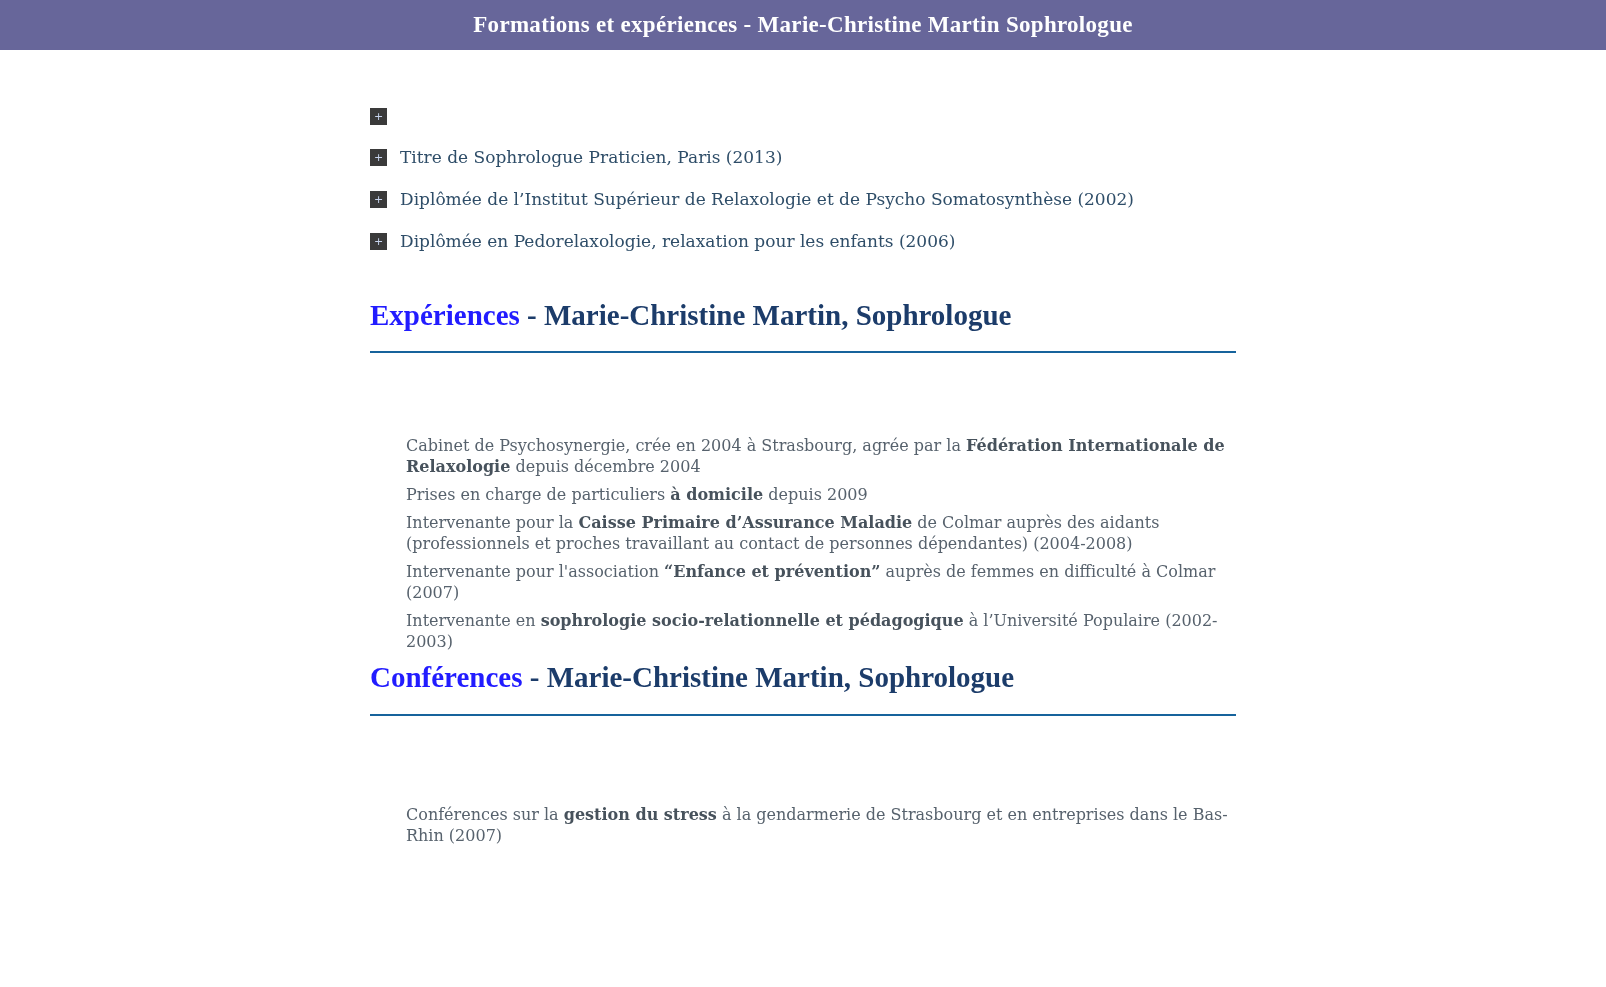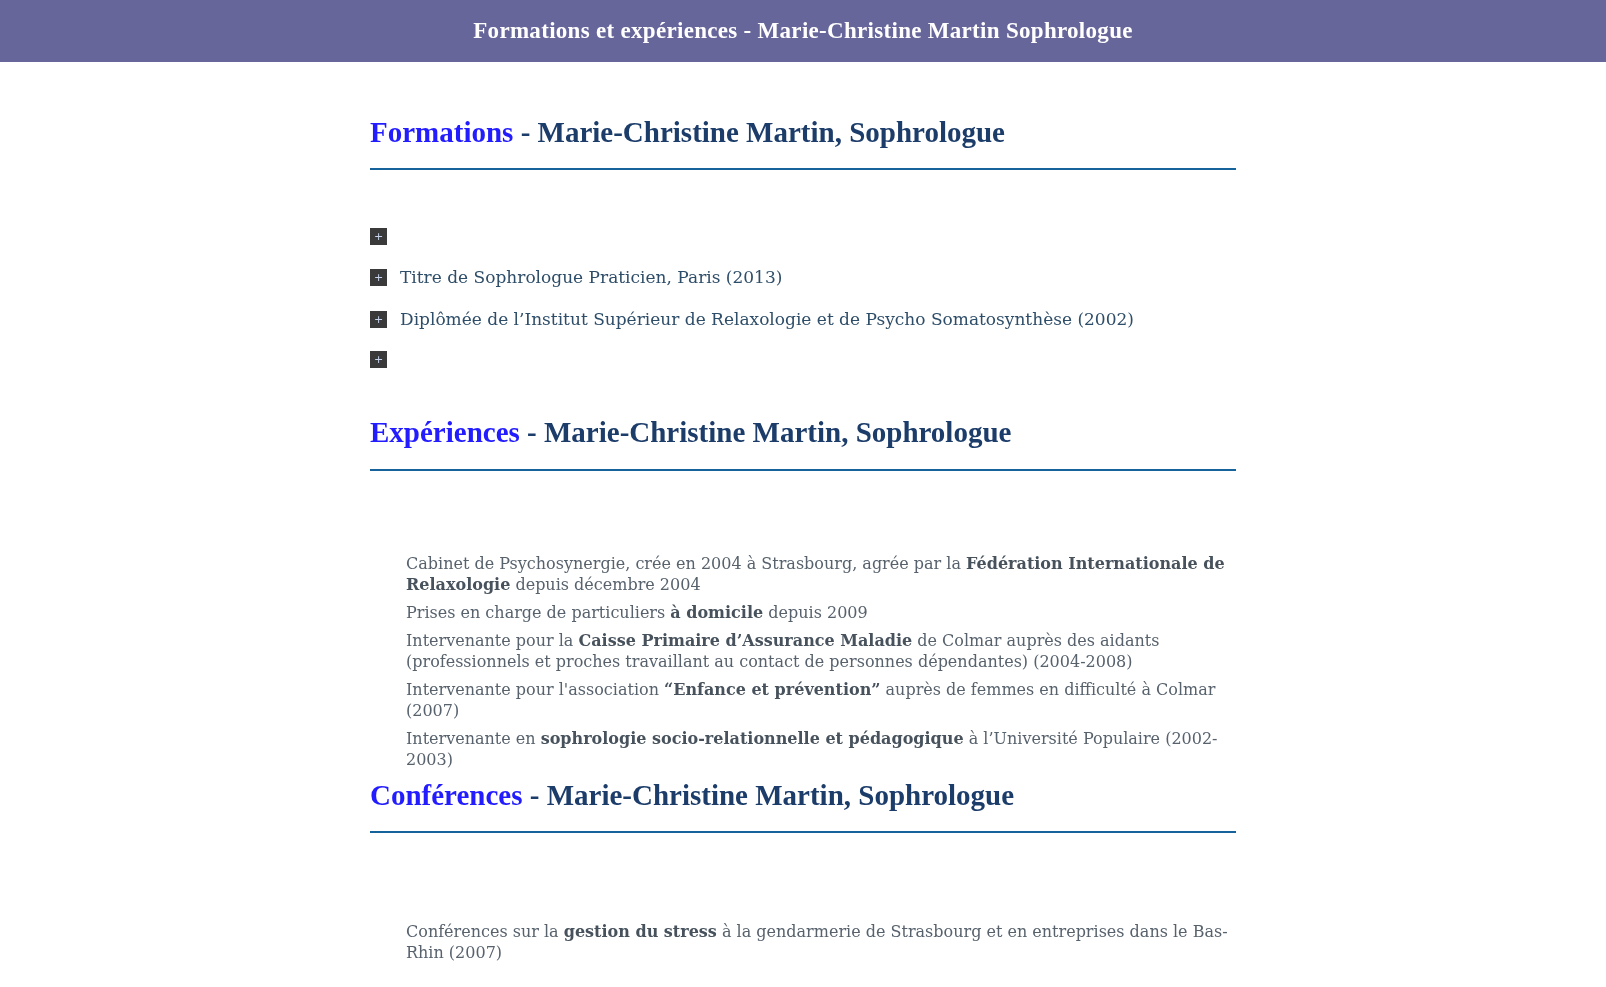--- a/index.html
+++ b/index.html
@@ -16,21 +16,21 @@
   }
   *{box-sizing:border-box;margin:0;padding:0;}
   html,body{background:#ffffff;}
   body{
     width:1606px;
     min-height:987px;
     font-family:"DejaVu Serif","Liberation Serif",serif;
   }
   .top-bar{
     width:100%;
-    height:62px;
+    height:50px;
     background:var(--header-bg);
     display:flex;
     align-items:center;
     justify-content:center;
   }
   .top-bar-title{
     color:var(--header-text);
     font-family:cursive;
     font-size:23px;
     font-weight:bold;
@@ -95,37 +95,35 @@
 </head>
 <body>
 
 <header class="top-bar">
   <span class="top-bar-title">Formations et expériences - Marie-Christine Martin Sophrologue</span>
 </header>
 
 <main class="content">
 
   <section id="formations">
-    <div class="section-heading">
-      <h2><span class="heading-accent">Formations</span><span class="heading-rest"> - Marie-Christine Martin, Sophrologue</span></h2>
-    </div>
     <div class="accordion-list">
         <div class="accordion-row">
           <button class="plus-btn">+</button>
         </div>
         <div class="accordion-row">
           <button class="plus-btn">+</button>
           <span class="accordion-label">Titre de Sophrologue Praticien, Paris (2013)</span>
         </div>
         <div class="accordion-row">
           <button class="plus-btn">+</button>
           <span class="accordion-label">Diplômée de l’Institut Supérieur de Relaxologie et de Psycho Somatosynthèse (2002)</span>
         </div>
         <div class="accordion-row">
           <button class="plus-btn">+</button>
+          <span class="accordion-label">Diplômée en Pedorelaxologie, relaxation pour les enfants (2006)</span>
         </div>
       </div>
   </section>
 
   <section id="experiences">
     <div class="section-heading">
       <h2><span class="heading-accent">Expériences</span><span class="heading-rest"> - Marie-Christine Martin, Sophrologue</span></h2>
     </div>
     <div class="paragraphs">
         <p class="body-par"><span>Cabinet de Psychosynergie, crée en 2004 à Strasbourg, agrée par la </span><strong>Fédération Internationale de Relaxologie</strong><span> depuis décembre 2004</span></p>

